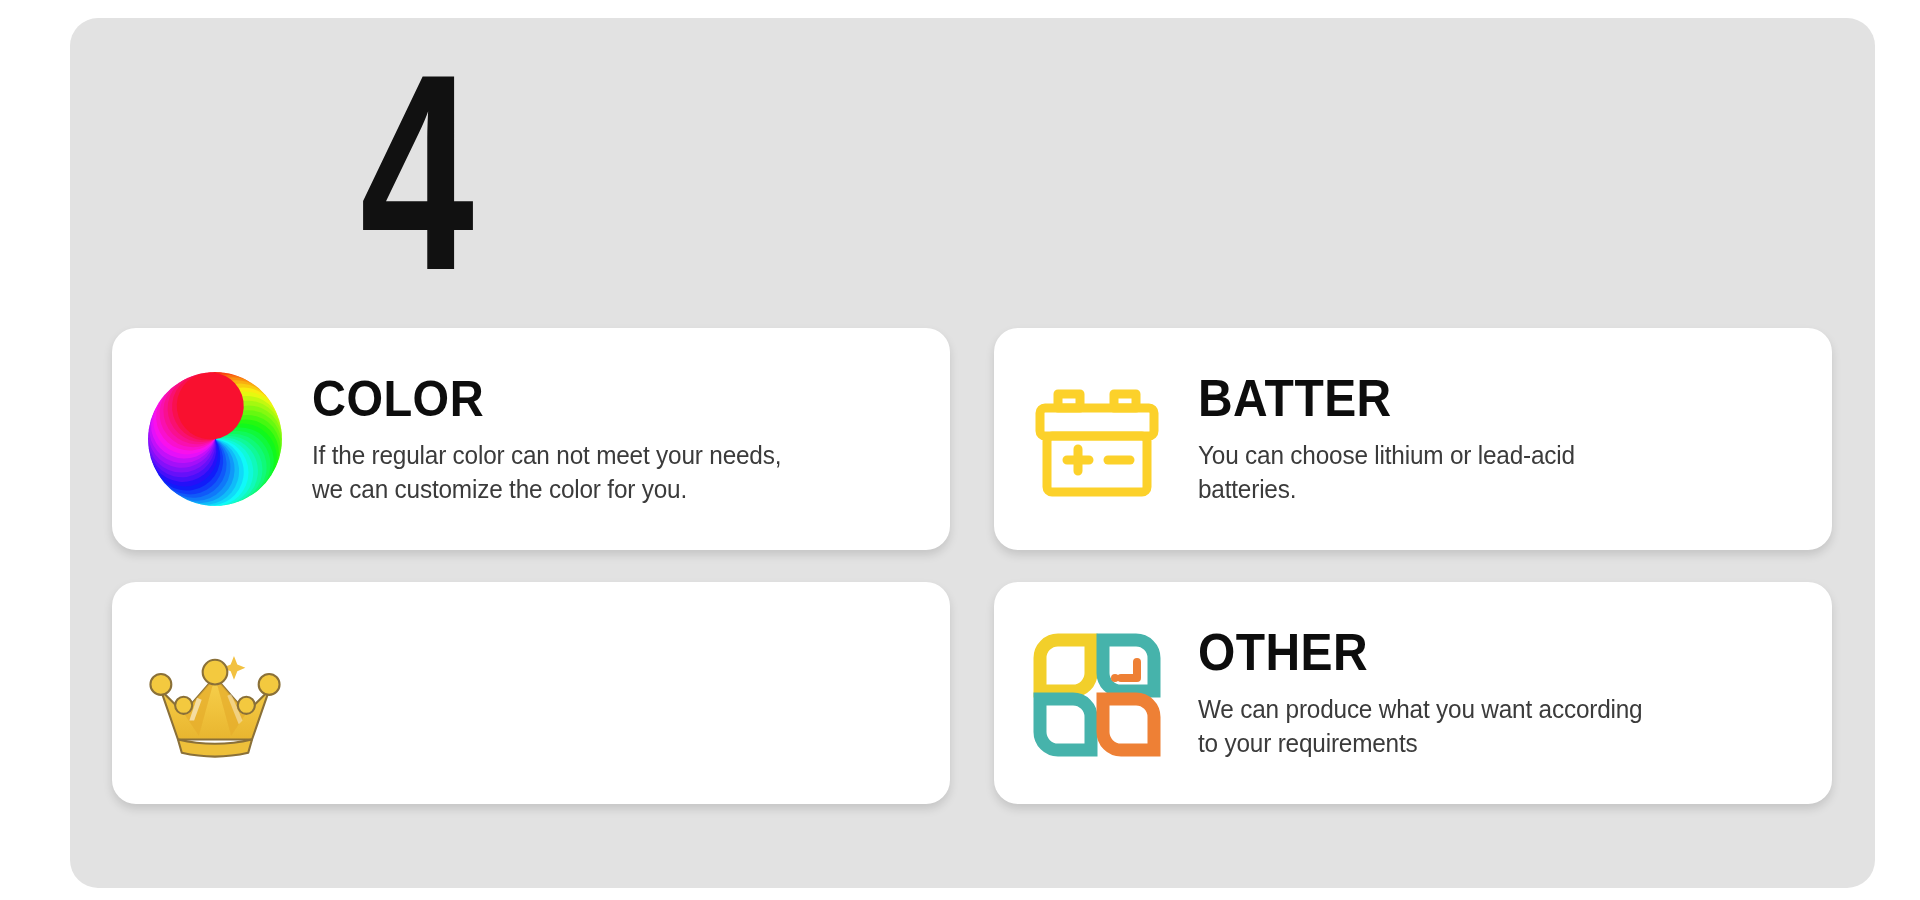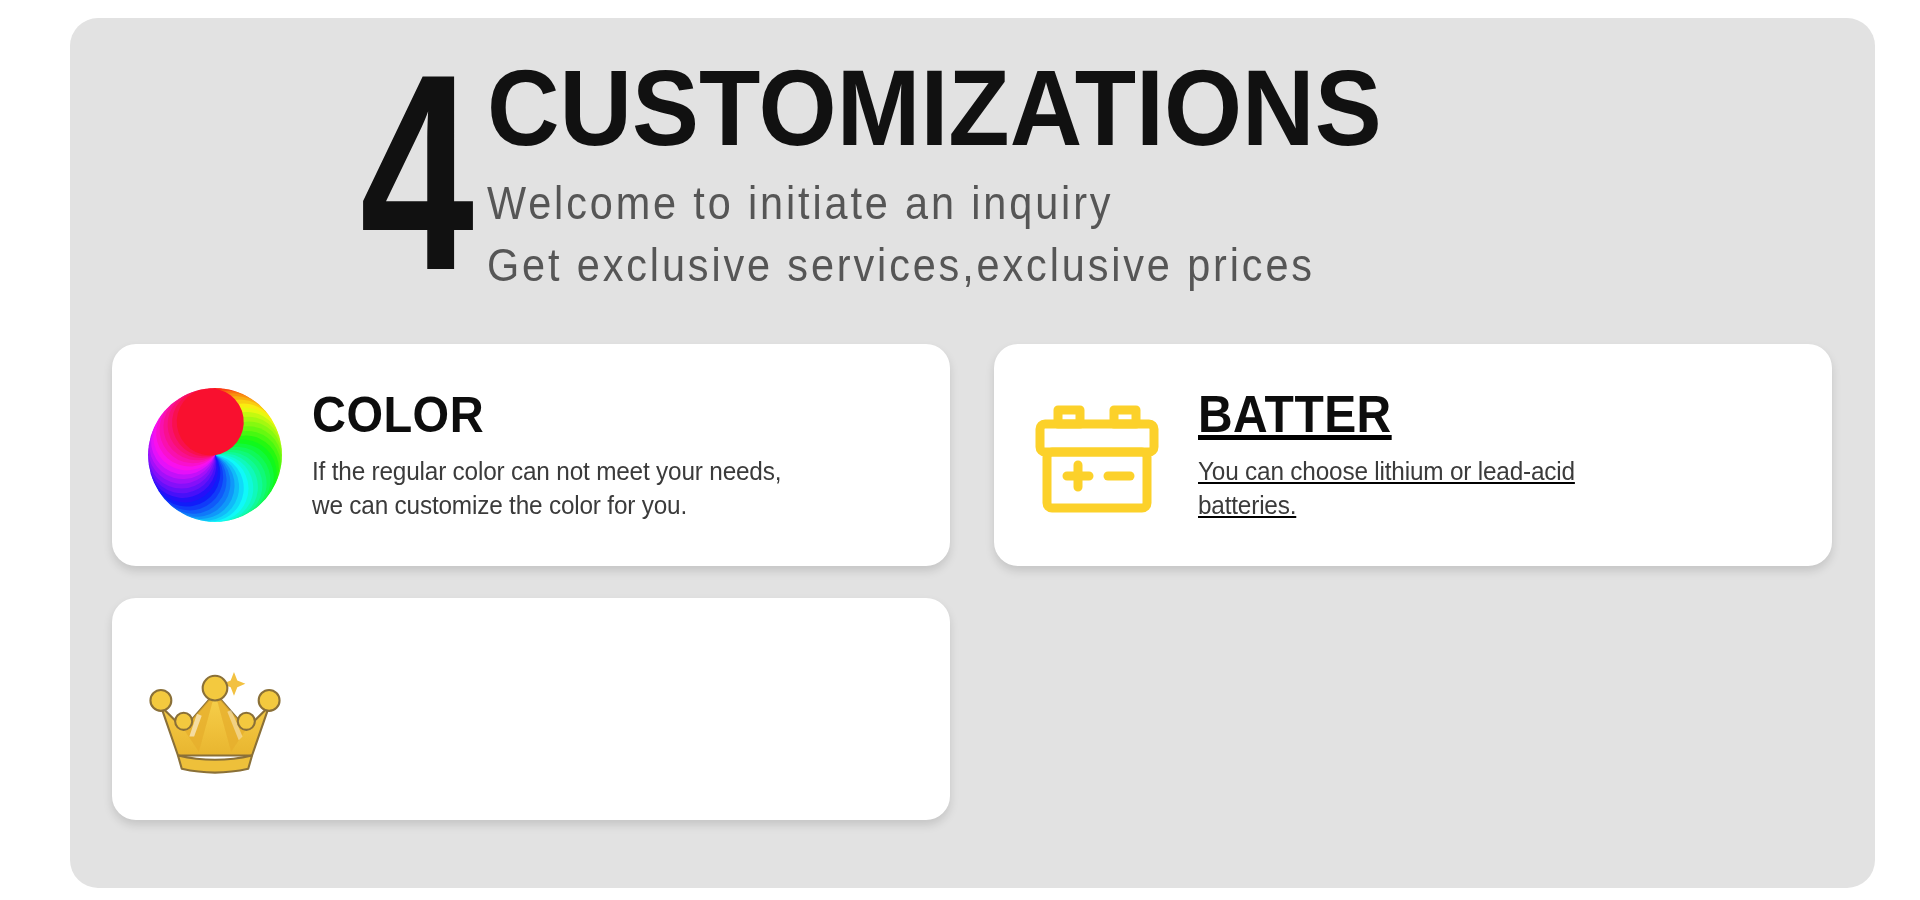--- a/index.html
+++ b/index.html
@@ -90,21 +90,21 @@
     margin-top: 10px;
   }
   .subtitle-line2 {
     margin-top: 0px;
   }
 
   
   .grid {
     position: absolute;
     left: 42px;
-    top: 326px;
+    top: 310px;
     width: 1720px;
     display: grid;
     grid-template-columns: 838px 838px;
     grid-template-rows: 222px 222px;
     column-gap: 44px;
     row-gap: 32px;
   }
 
   .card {
     background: #ffffff;
@@ -150,43 +150,38 @@
     color: #3b3b3b;
     letter-spacing: -0.2px;
     margin-top: 12px;
     transform: scaleX(0.955);
     transform-origin: left center;
     white-space: pre-line;
   }
 
   
   .card-color .card-body  { padding-left: 22px; }
-  .card-batter .card-body { padding-left: 26px; text-decoration: underline; }
+  .card-batter .card-body { padding-left: 26px; }
   .card-logo .card-body   { padding-left: 24px; }
   .card-other .card-body  { padding-left: 26px; }
 
   .card-batter .card-title { font-size: 51px; }
   .card-other  .card-title { font-size: 51px; }
 
   svg { display: block; }
 </style>
 </head>
 <body>
 
 <div class="canvas">
   <div class="panel">
 
     <div class="header">
       <div class="header-inner">
         <div class="big-number">4</div>
-        <div class="header-text">
-          <div class="main-title">CUSTOMIZATIONS</div>
-          <div class="subtitle">Welcome to initiate an inquiry</div>
-          <div class="subtitle subtitle-line2">Get exclusive services,exclusive prices</div>
-        </div>
       </div>
     </div>
 
     <div class="grid">
 
       <div class="card card-color">
         <div class="card-icon">
           <svg width="150" height="150" viewBox="0 0 150 150" aria-hidden="true">
             <defs>
               <clipPath id="petalClip">
@@ -300,16 +295,38 @@
 
             <circle cx="22" cy="66" r="11" fill="#f3c93f" stroke="#8a7038" stroke-width="2.2"></circle>
             <circle cx="136" cy="66" r="11" fill="#f3c93f" stroke="#8a7038" stroke-width="2.2"></circle>
             <circle cx="46" cy="88" r="9" fill="#f3c93f" stroke="#8a7038" stroke-width="2.2"></circle>
             <circle cx="112" cy="88" r="9" fill="#f3c93f" stroke="#8a7038" stroke-width="2.2"></circle>
             <circle cx="79" cy="53" r="13" fill="#f3c93f" stroke="#8a7038" stroke-width="2.2"></circle>
           </svg>
         </div>
       </div>
 
+      <div class="card card-other">
+        <div class="card-icon">
+          <svg width="150" height="150" viewBox="0 0 150 150" aria-hidden="true">
+
+            <path d="M18 40 a18 18 0 0 1 18 -18 h33 v33 a18 18 0 0 1 -18 18 h-33 z" fill="none" stroke="#f2cf2a" stroke-width="13"></path>
+
+            <path d="M81 22 h33 a18 18 0 0 1 18 18 v33 h-33 a18 18 0 0 1 -18 -18 z" fill="none" stroke="#46b3ab" stroke-width="13"></path>
+
+            <path d="M115 44 v16 h-16" fill="none" stroke="#ee8035" stroke-width="8" stroke-linecap="round" stroke-linejoin="round"></path>
+            <circle cx="93" cy="60" r="4" fill="#ee8035"></circle>
+
+            <path d="M18 81 h33 a18 18 0 0 1 18 18 v33 h-33 a18 18 0 0 1 -18 -18 z" fill="none" stroke="#46b3ab" stroke-width="13"></path>
+
+            <path d="M81 81 h33 a18 18 0 0 1 18 18 v33 h-33 a18 18 0 0 1 -18 -18 z" fill="none" stroke="#ee8035" stroke-width="13"></path>
+          </svg>
+        </div>
+        <div class="card-body">
+          <div class="card-title">OTHER</div>
+          <div class="card-desc">We can produce what you want according
+to your requirements</div>
+        </div>
+      </div>
 
     </div>
   </div>
 </div>
 
 </body></html>

